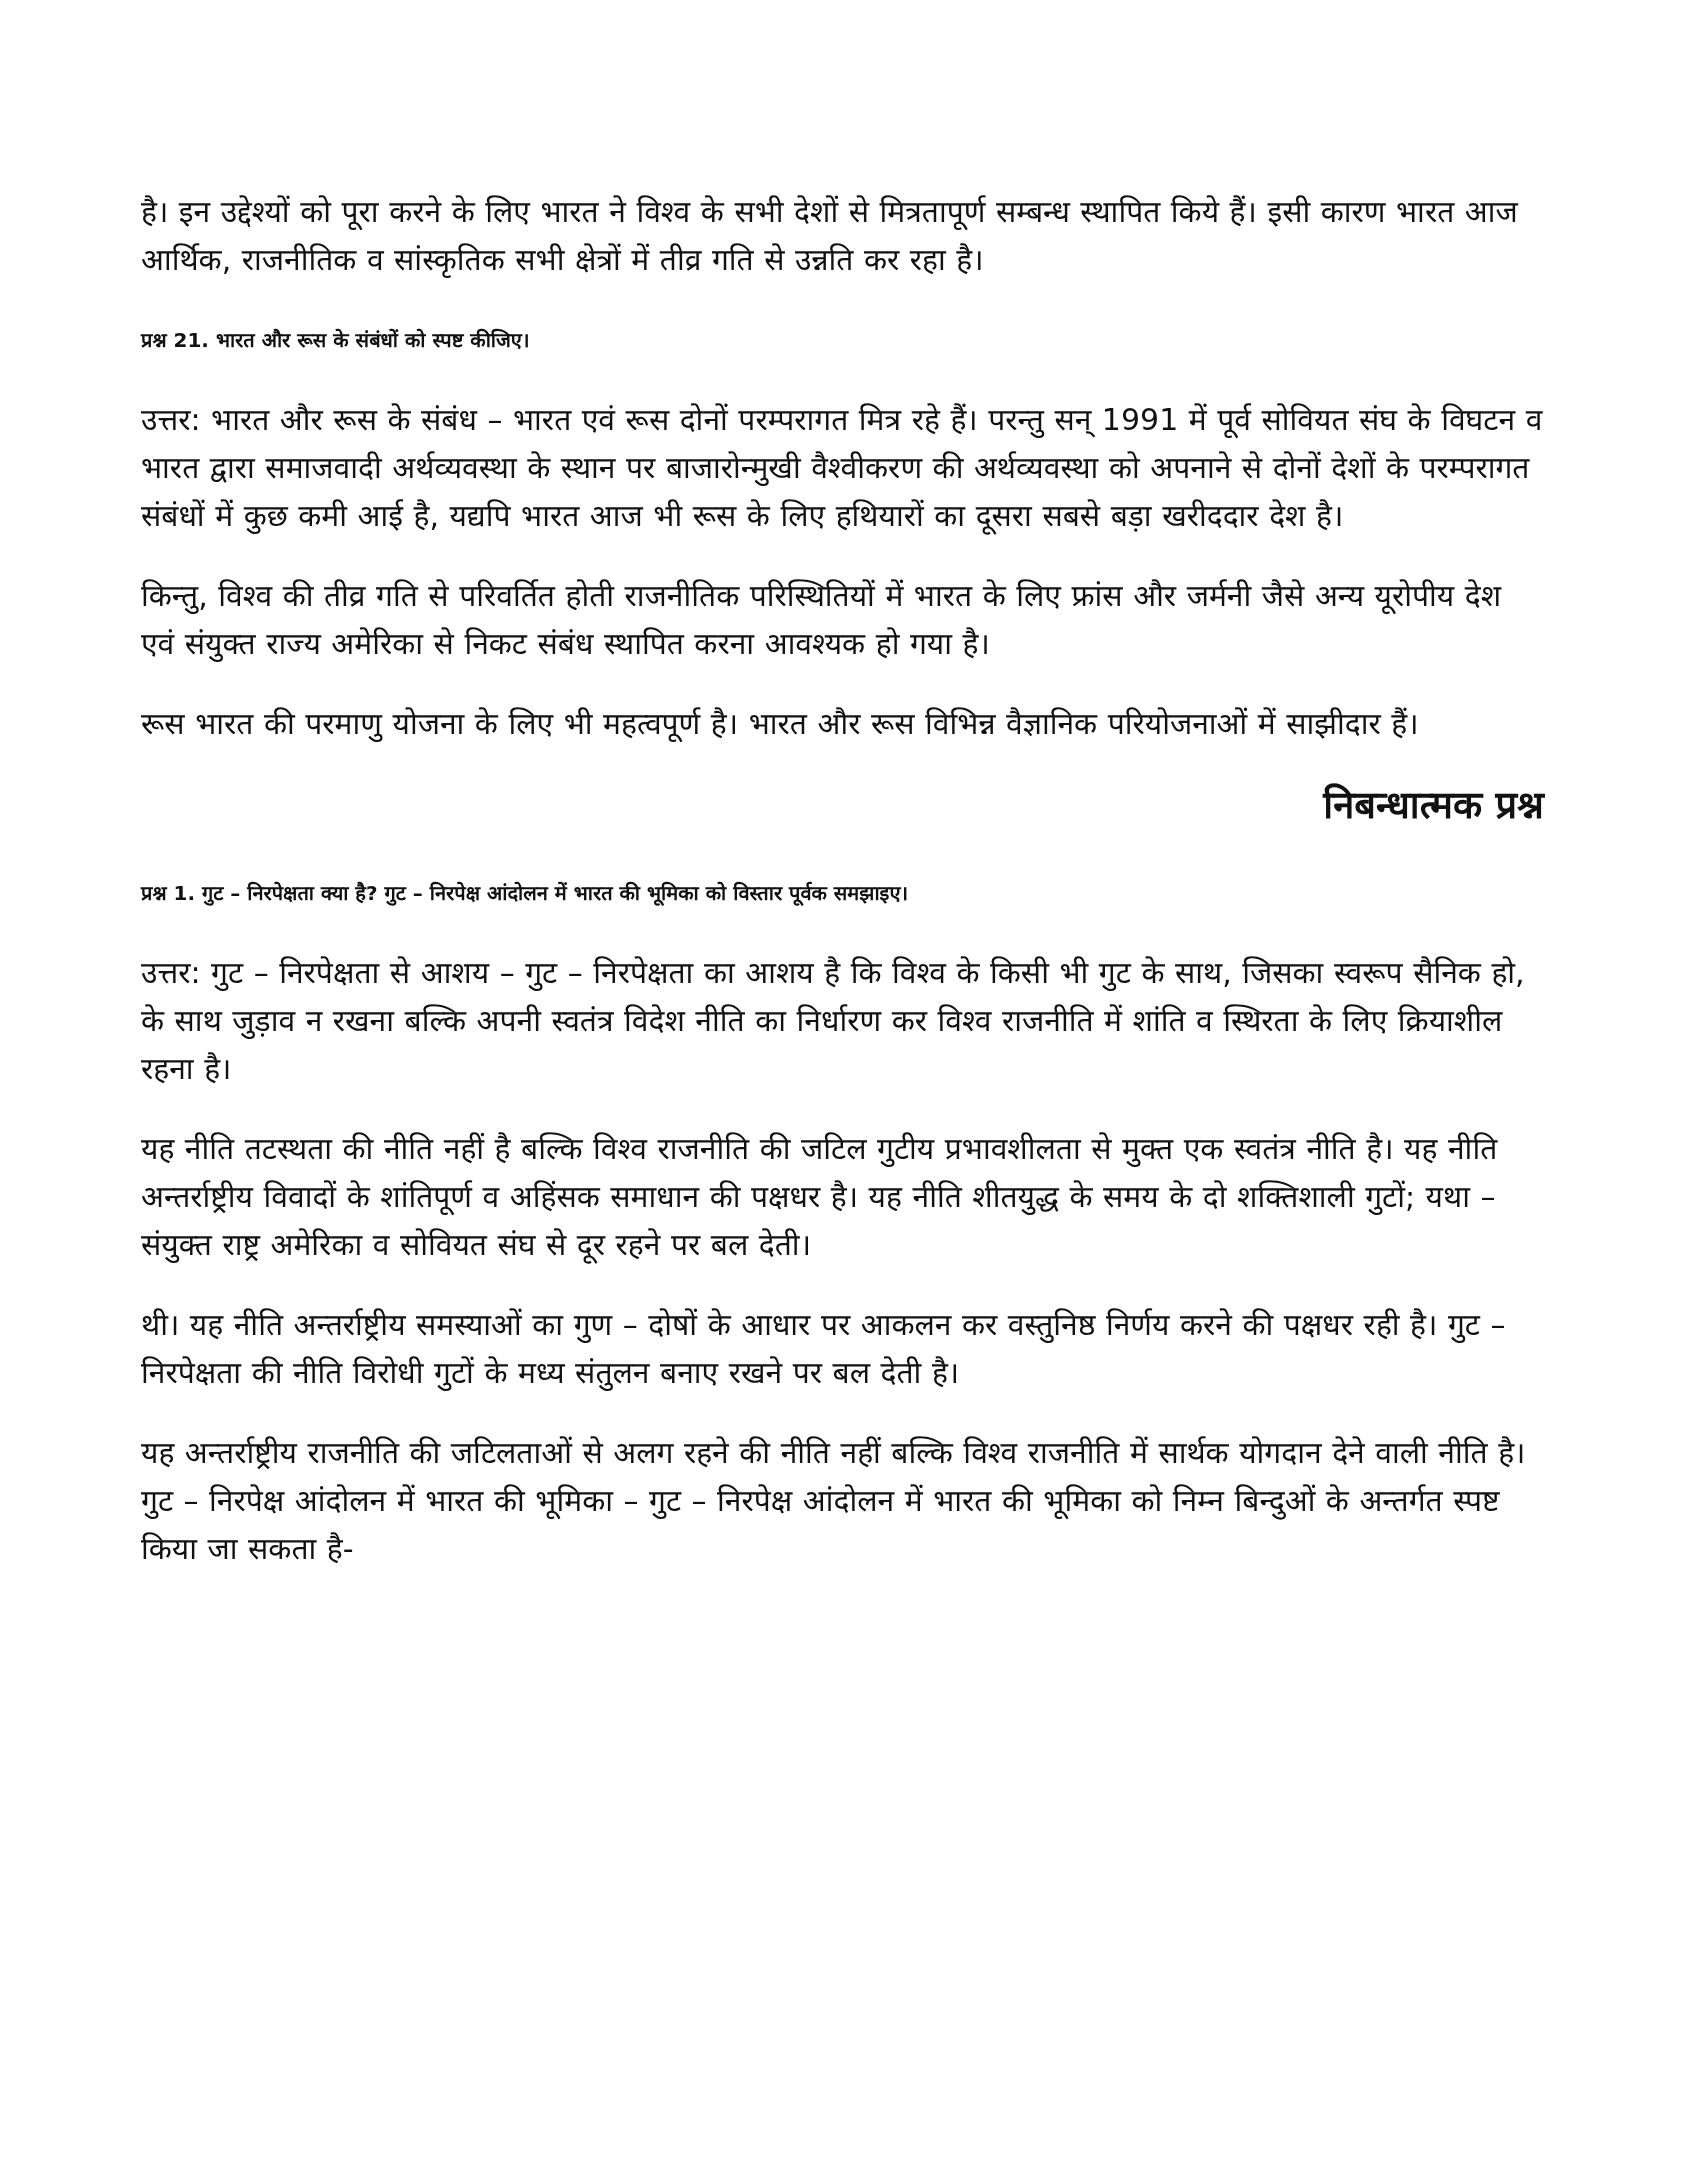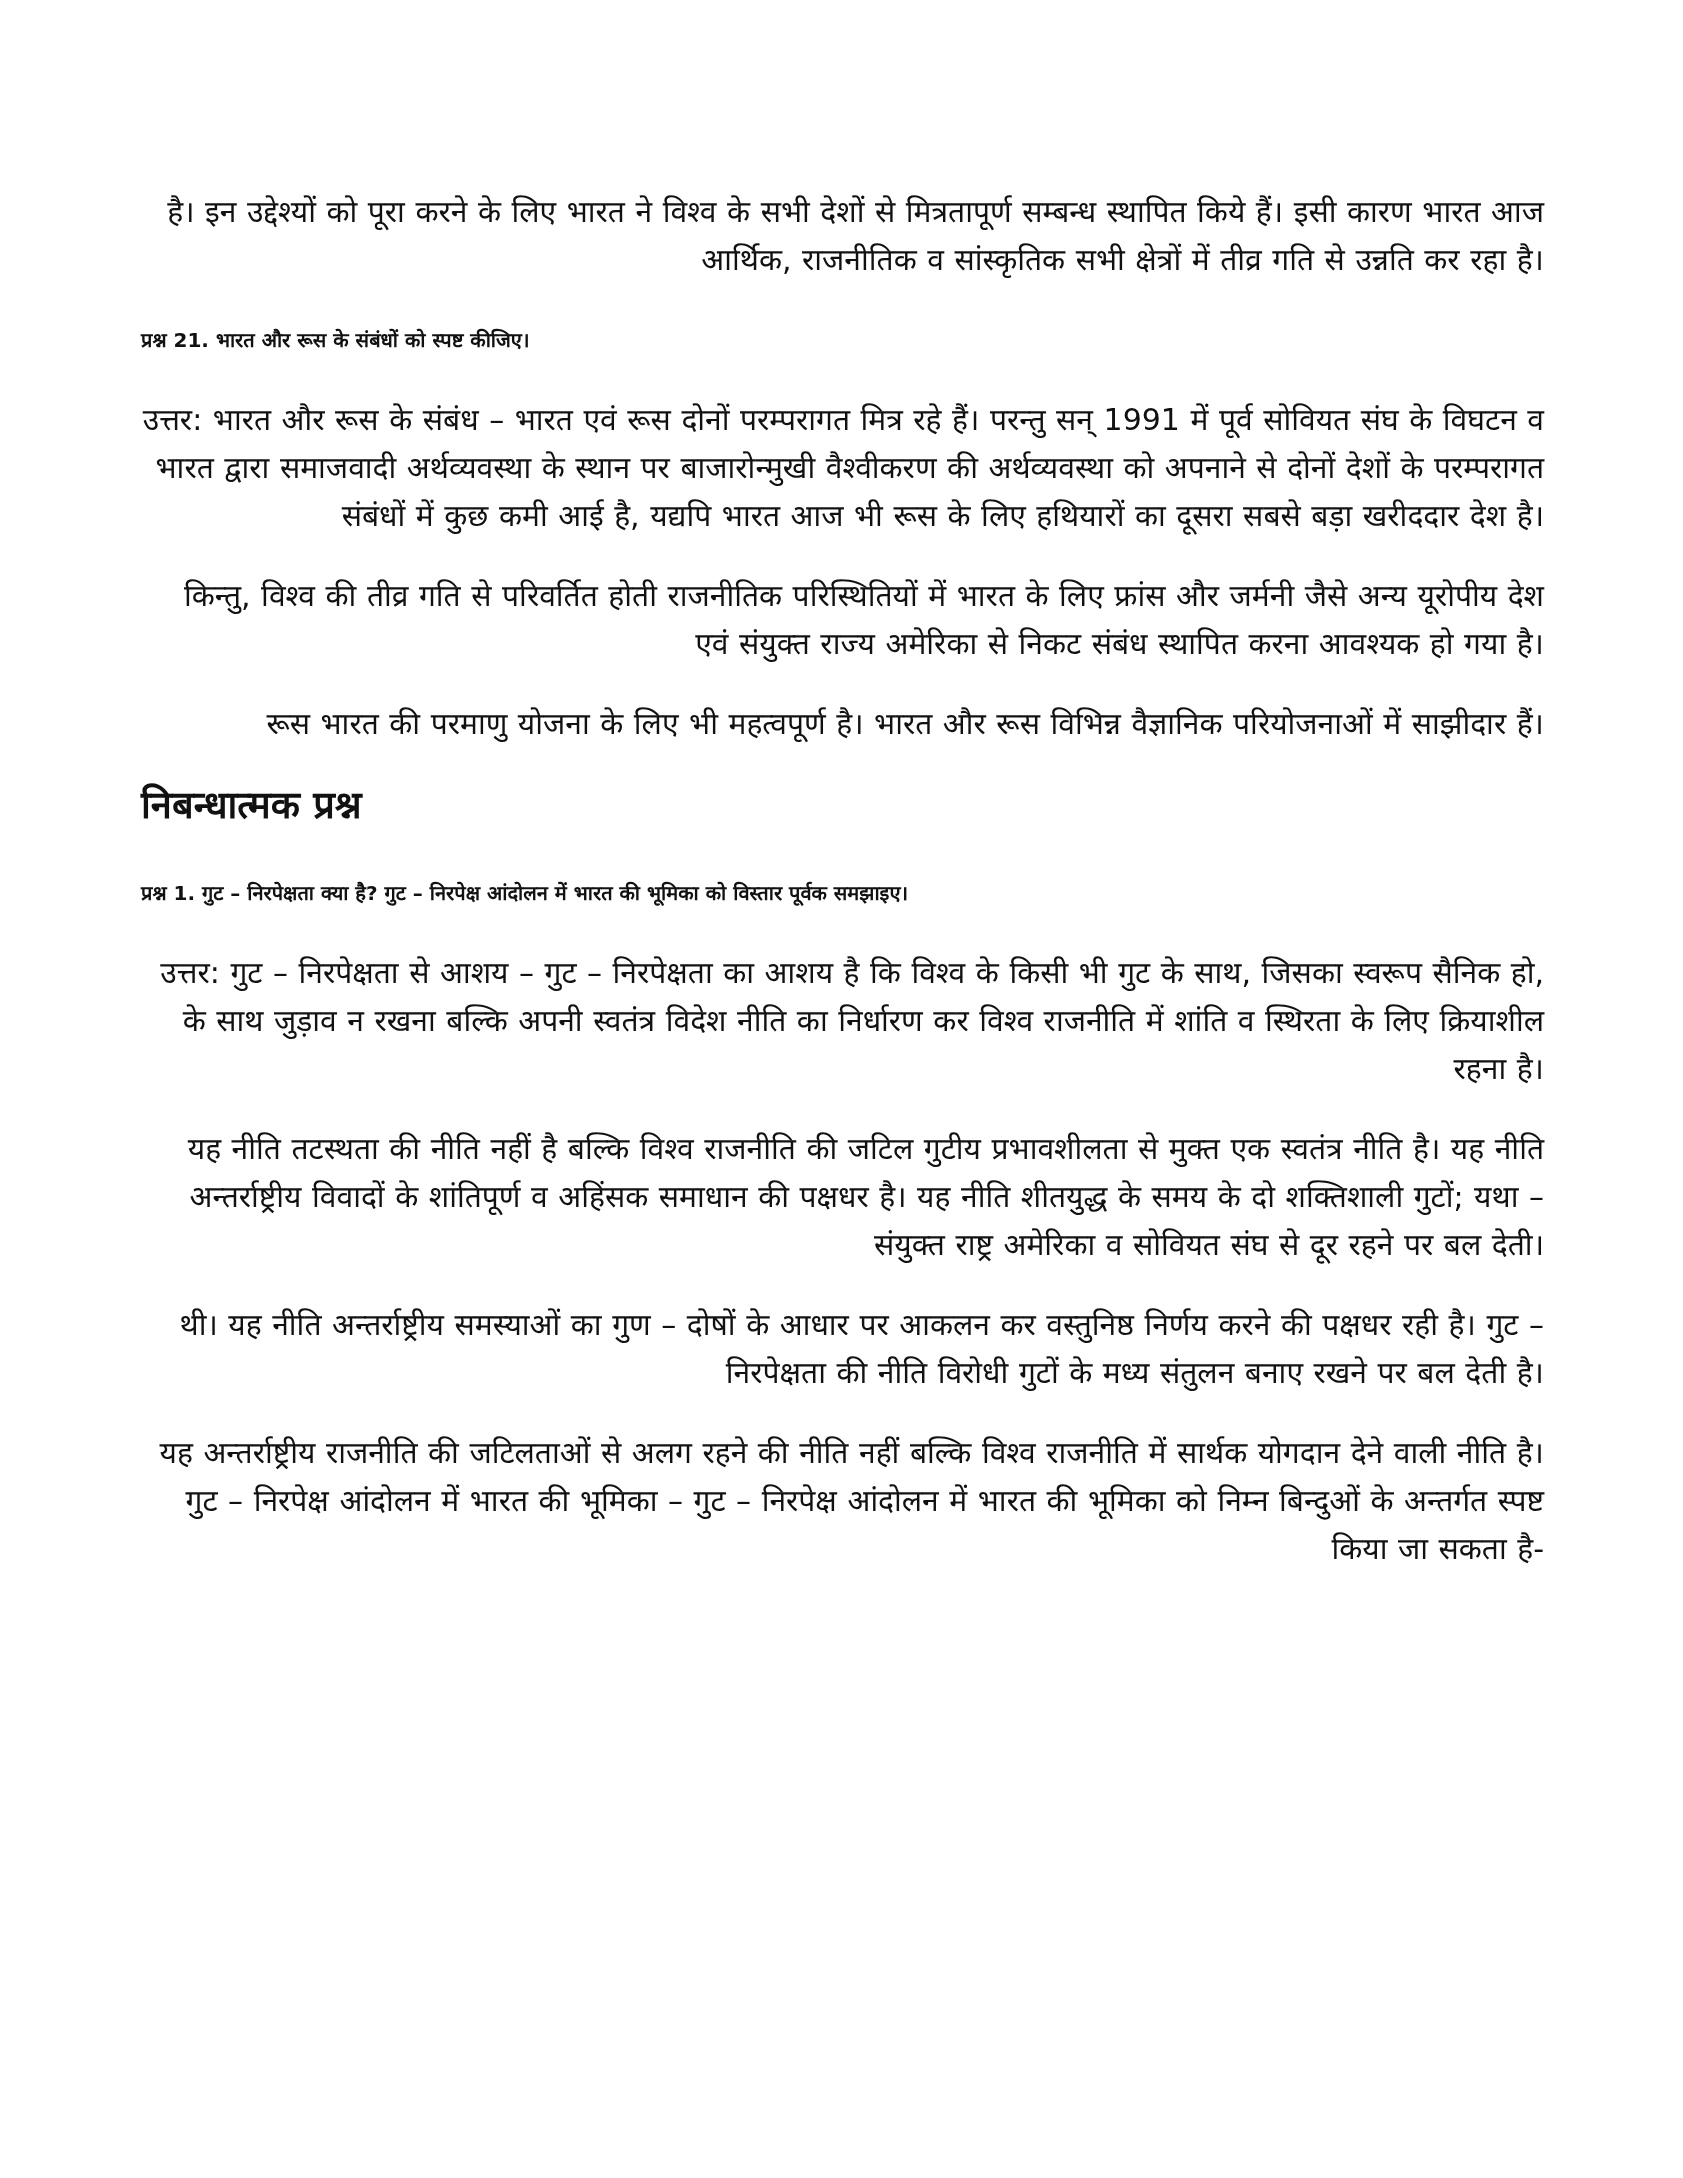--- a/index.html
+++ b/index.html
@@ -18,38 +18,38 @@
     box-sizing: border-box;
     width: 1683px;
     height: 2178px;
     padding: 188px 139px 0 141px;
     background: #ffffff;
   }
   .body-text {
     font-size: 30px;
     line-height: 48px;
     margin: 0 0 32px 0;
-    text-align: right;
+    text-align: left;
     word-spacing: 1px;
   }
   .question-heading {
     font-weight: 700;
     font-size: 20px;
     line-height: 48px;
     margin: 0 0 32px 0;
   }
   .answer-label {
     font-weight: 400;
     margin-top: 32px;
   }
   .section-heading {
     font-weight: 700;
     font-size: 38px;
     line-height: 51px;
-    text-align: left;
+    text-align: right;
     margin: 26px 0 38px 0;
   }
 </style>
 </head>
 <body>
 
 <div class="page">
 
   <p class="body-text">है। इन उद्देश्यों को पूरा करने के लिए भारत ने विश्व के सभी देशों से मित्रतापूर्ण सम्बन्ध स्थापित किये हैं। इसी कारण भारत आज आर्थिक, राजनीतिक व सांस्कृतिक सभी क्षेत्रों में तीव्र गति से उन्नति कर रहा है।</p>
 

